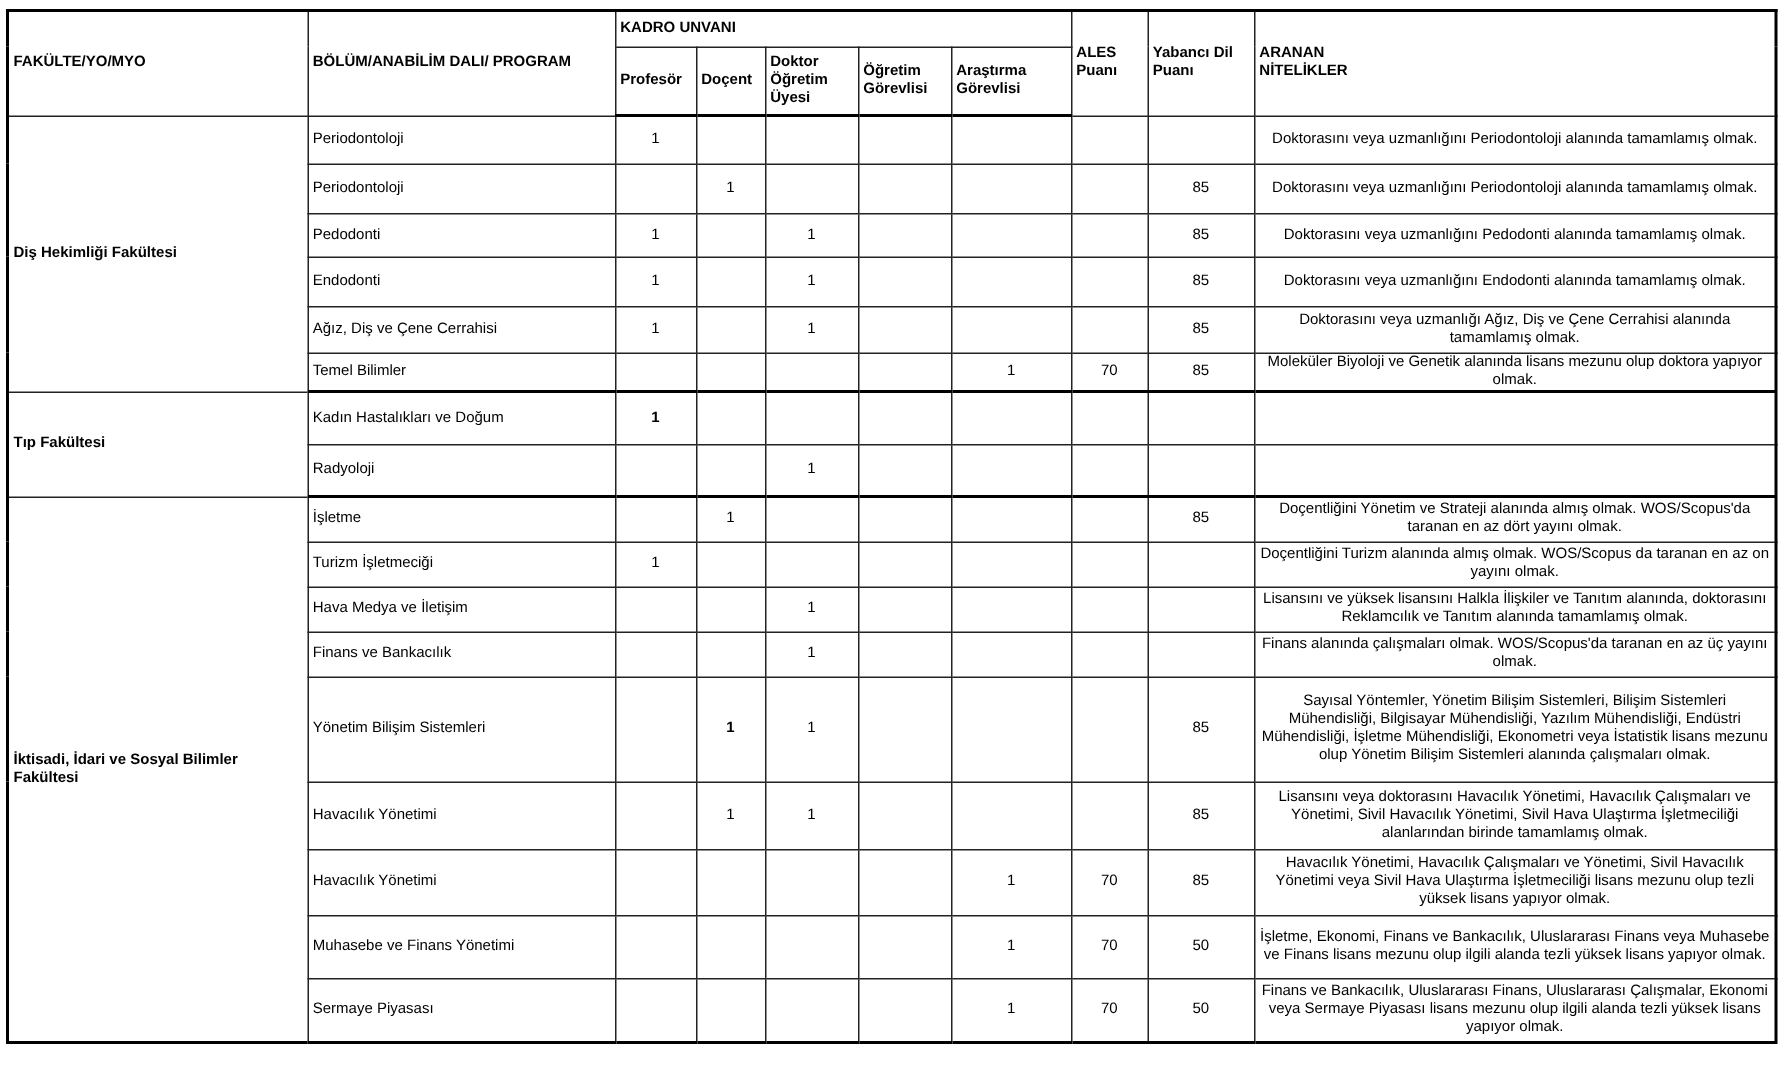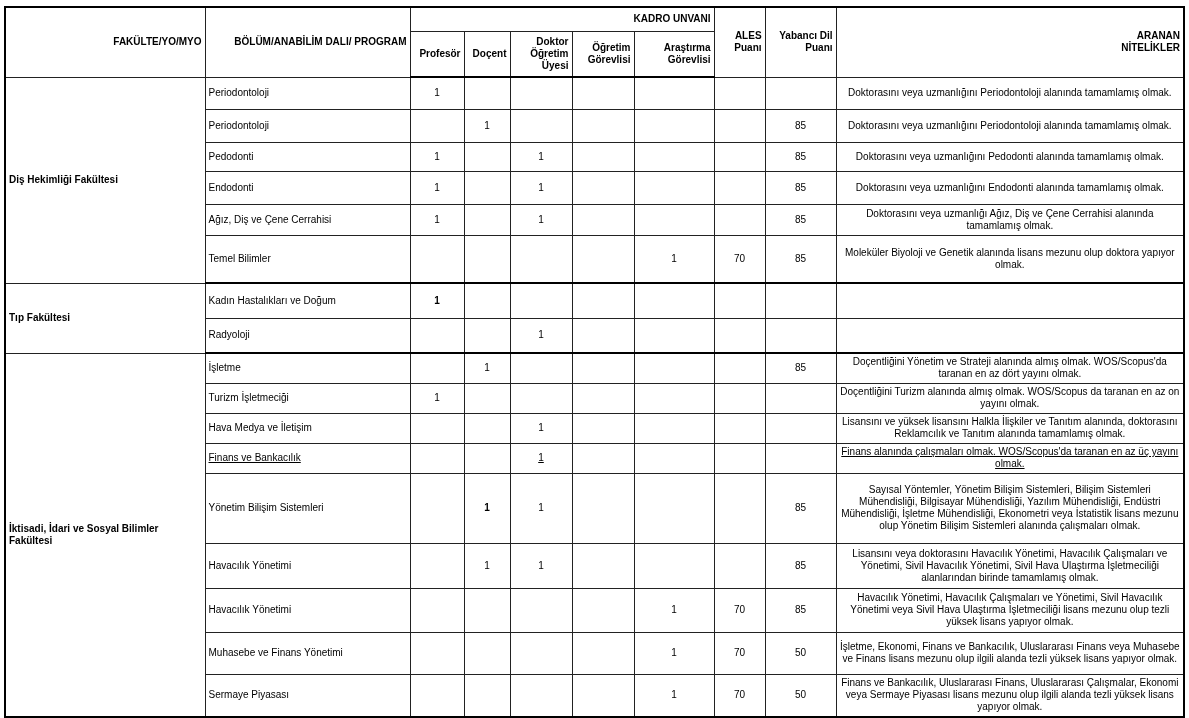--- a/index.html
+++ b/index.html
@@ -12,21 +12,21 @@
     border: 2px solid #000;
   }
   table.grid td, table.grid th {
     border: 1px solid #222;
     padding: 0 3px;
     font-size: 10px;
     line-height: 12px;
     vertical-align: middle;
     overflow: hidden;
   }
-  th { font-weight: bold; text-align: right; }
+  th { font-weight: bold; text-align: left; }
   td.fac { font-weight: bold; text-align: left; font-size: 10.5px; border-right: 1px solid #222; }
   td.prog { text-align: left; padding-left: 2px; }
   td.num { text-align: center; }
   td.num.bold { font-weight: bold; }
   td.desc { text-align: center; padding-left: 2px; font-size: 9.6px; line-height: 11px; }
   tr.group-end td { border-bottom: 2.5px solid #000; }
   thead tr.h2 th { border-bottom: 2px solid #000; }
 </style>
 </head>
 <body>
@@ -114,21 +114,21 @@
         <td class="prog">Ağız, Diş ve Çene Cerrahisi</td>
         <td class="num">1</td>
         <td class="num"></td>
         <td class="num">1</td>
         <td class="num"></td>
         <td class="num"></td>
         <td class="num"></td>
         <td class="num">85</td>
         <td class="desc">Doktorasını veya uzmanlığı Ağız, Diş ve Çene Cerrahisi alanında tamamlamış olmak.</td>
       </tr>
-      <tr class="group-end" style="height: 48px;">
+      <tr class="group-end" style="height: 26px;">
         <td class="prog">Temel Bilimler</td>
         <td class="num"></td>
         <td class="num"></td>
         <td class="num"></td>
         <td class="num"></td>
         <td class="num">1</td>
         <td class="num">70</td>
         <td class="num">85</td>
         <td class="desc">Moleküler Biyoloji ve Genetik alanında lisans mezunu olup doktora yapıyor olmak.</td>
       </tr>
@@ -182,21 +182,21 @@
         <td class="prog">Hava Medya ve İletişim</td>
         <td class="num"></td>
         <td class="num"></td>
         <td class="num">1</td>
         <td class="num"></td>
         <td class="num"></td>
         <td class="num"></td>
         <td class="num"></td>
         <td class="desc">Lisansını ve yüksek lisansını Halkla İlişkiler ve Tanıtım alanında, doktorasını Reklamcılık ve Tanıtım alanında tamamlamış olmak.</td>
       </tr>
-      <tr style="height: 30px; text-decoration: underline;">
+      <tr style="height: 30px;">
         <td class="prog">Finans ve Bankacılık</td>
         <td class="num"></td>
         <td class="num"></td>
         <td class="num">1</td>
         <td class="num"></td>
         <td class="num"></td>
         <td class="num"></td>
         <td class="num"></td>
         <td class="desc">Finans alanında çalışmaları olmak. WOS/Scopus'da taranan en az üç yayını olmak.</td>
       </tr>

